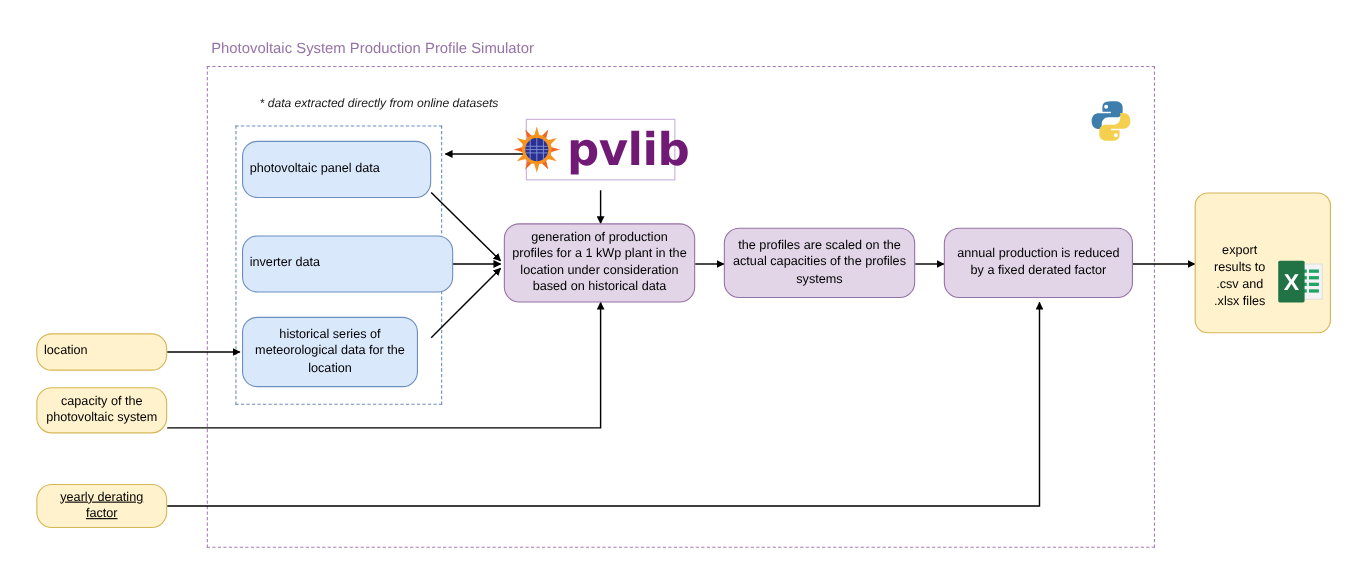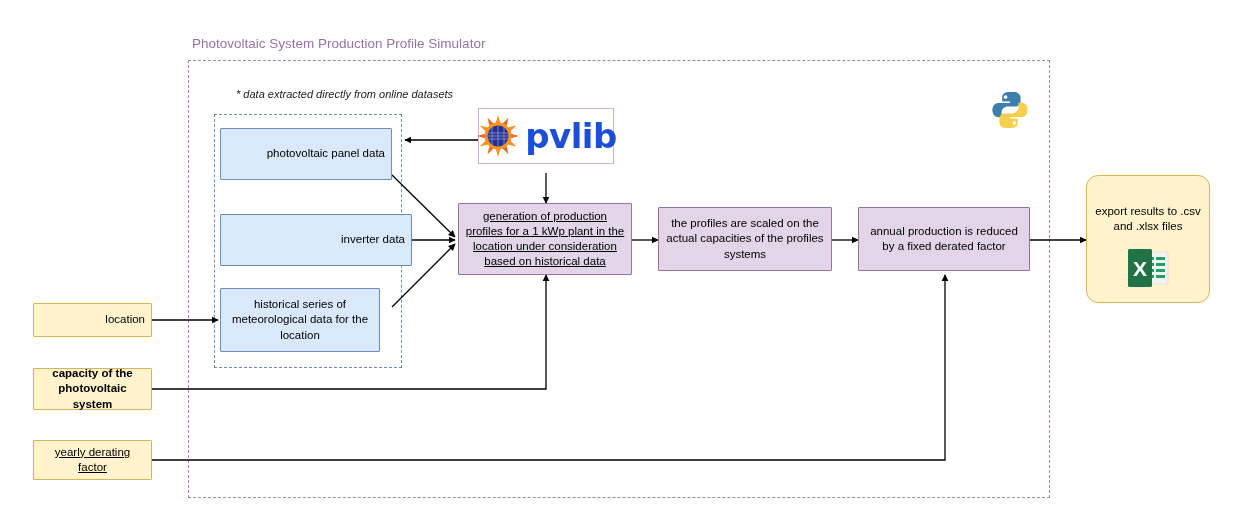--- a/index.html
+++ b/index.html
@@ -16,23 +16,23 @@
     width: 1241px;
     height: 531px;
     background: #ffffff;
     overflow: hidden;
   }
   .node {
     position: absolute;
     box-sizing: border-box;
     display: flex;
     align-items: center;
-    justify-content: flex-end;
+    justify-content: flex-start;
     text-align: center;
-    border-radius: 1px;
+    border-radius: 14px;
     font-size: 11.5px;
     line-height: 1.32;
     padding: 3px 6px;
     z-index: 3;
   }
   .node span { display: block; }
 
   .n-blue {
     background: #dae8fc;
     border: 1.2px solid #6c8ebf;
@@ -97,23 +97,23 @@
   svg.edges {
     position: absolute;
     left: 0; top: 0;
     width: 1241px;
     height: 531px;
     z-index: 2;
     pointer-events: none;
   }
   .pvlib-word {
     font-family: "DejaVu Sans", sans-serif;
-    font-size: 34px;
+    font-size: 41px;
     font-weight: 600;
-    color: #1d4ed8;
+    color: #701a75;
     letter-spacing: -0.5px;
     line-height: 1;
     margin-left: 4px;
   }
 </style>
 </head>
 <body>
 
 <div id="canvas">
 
@@ -160,42 +160,42 @@
   <div class="node n-blue" style="left:220px; top:128px; width:172px; height:52px;">
     <span>photovoltaic panel data</span>
   </div>
   <div class="node n-blue" style="left:220px; top:214px; width:192px; height:52px;">
     <span>inverter data</span>
   </div>
   <div class="node n-blue" style="left:220px; top:288px; width:160px; height:64px;">
     <span>historical series of meteorological data for the location</span>
   </div>
 
-  <div class="node n-purple" style="left:458px; top:203px; width:174px; height:72px;text-decoration:underline;">
+  <div class="node n-purple" style="left:458px; top:203px; width:174px; height:72px;">
     <span>generation of production profiles for a 1 kWp plant in the location under consideration based on historical data</span>
   </div>
   <div class="node n-purple" style="left:658px; top:207px; width:174px; height:64px;">
     <span>the profiles are scaled on the actual capacities of the profiles systems</span>
   </div>
   <div class="node n-yellow" style="left:33px; top:303px; width:119px; height:34px;">
     <span>location</span>
   </div>
 
   <div class="node n-purple" style="left:858px; top:207px; width:172px; height:64px;">
     <span>annual production is reduced by a fixed derated factor</span>
   </div>
-  <div class="node n-yellow" style="left:33px; top:368px; width:119px; height:42px;font-weight:bold;">
+  <div class="node n-yellow" style="left:33px; top:352px; width:119px; height:42px;">
     <span>capacity of the photovoltaic system</span>
   </div>
   <div class="node n-yellow" style="left:33px; top:440px; width:119px; height:40px;text-decoration:underline;">
     <span>yearly derating factor</span>
   </div>
 
   <div class="node n-yellow" style="left:1086px; top:175px; width:124px; height:128px;
-              flex-direction:column; justify-content:flex-start; padding-top:28px; border-radius:12px;">
+              flex-direction:row; justify-content:flex-start; padding-top:28px; border-radius:12px;">
     <span>export results to .csv and .xlsx files</span>
     <span class="excel-icon" style="position:relative; margin-top:14px;">
       <svg width="42" height="40" viewBox="0 0 42 40">
         <rect x="17" y="4" width="24" height="32" fill="#f3f3f3" stroke="#dcdcdc" stroke-width="0.8"></rect>
         <g fill="#21a366">
           <rect x="22" y="9" width="5" height="3"></rect>
           <rect x="29" y="9" width="9" height="3"></rect>
           <rect x="22" y="15" width="5" height="3"></rect>
           <rect x="29" y="15" width="9" height="3"></rect>
           <rect x="22" y="21" width="5" height="3"></rect>

